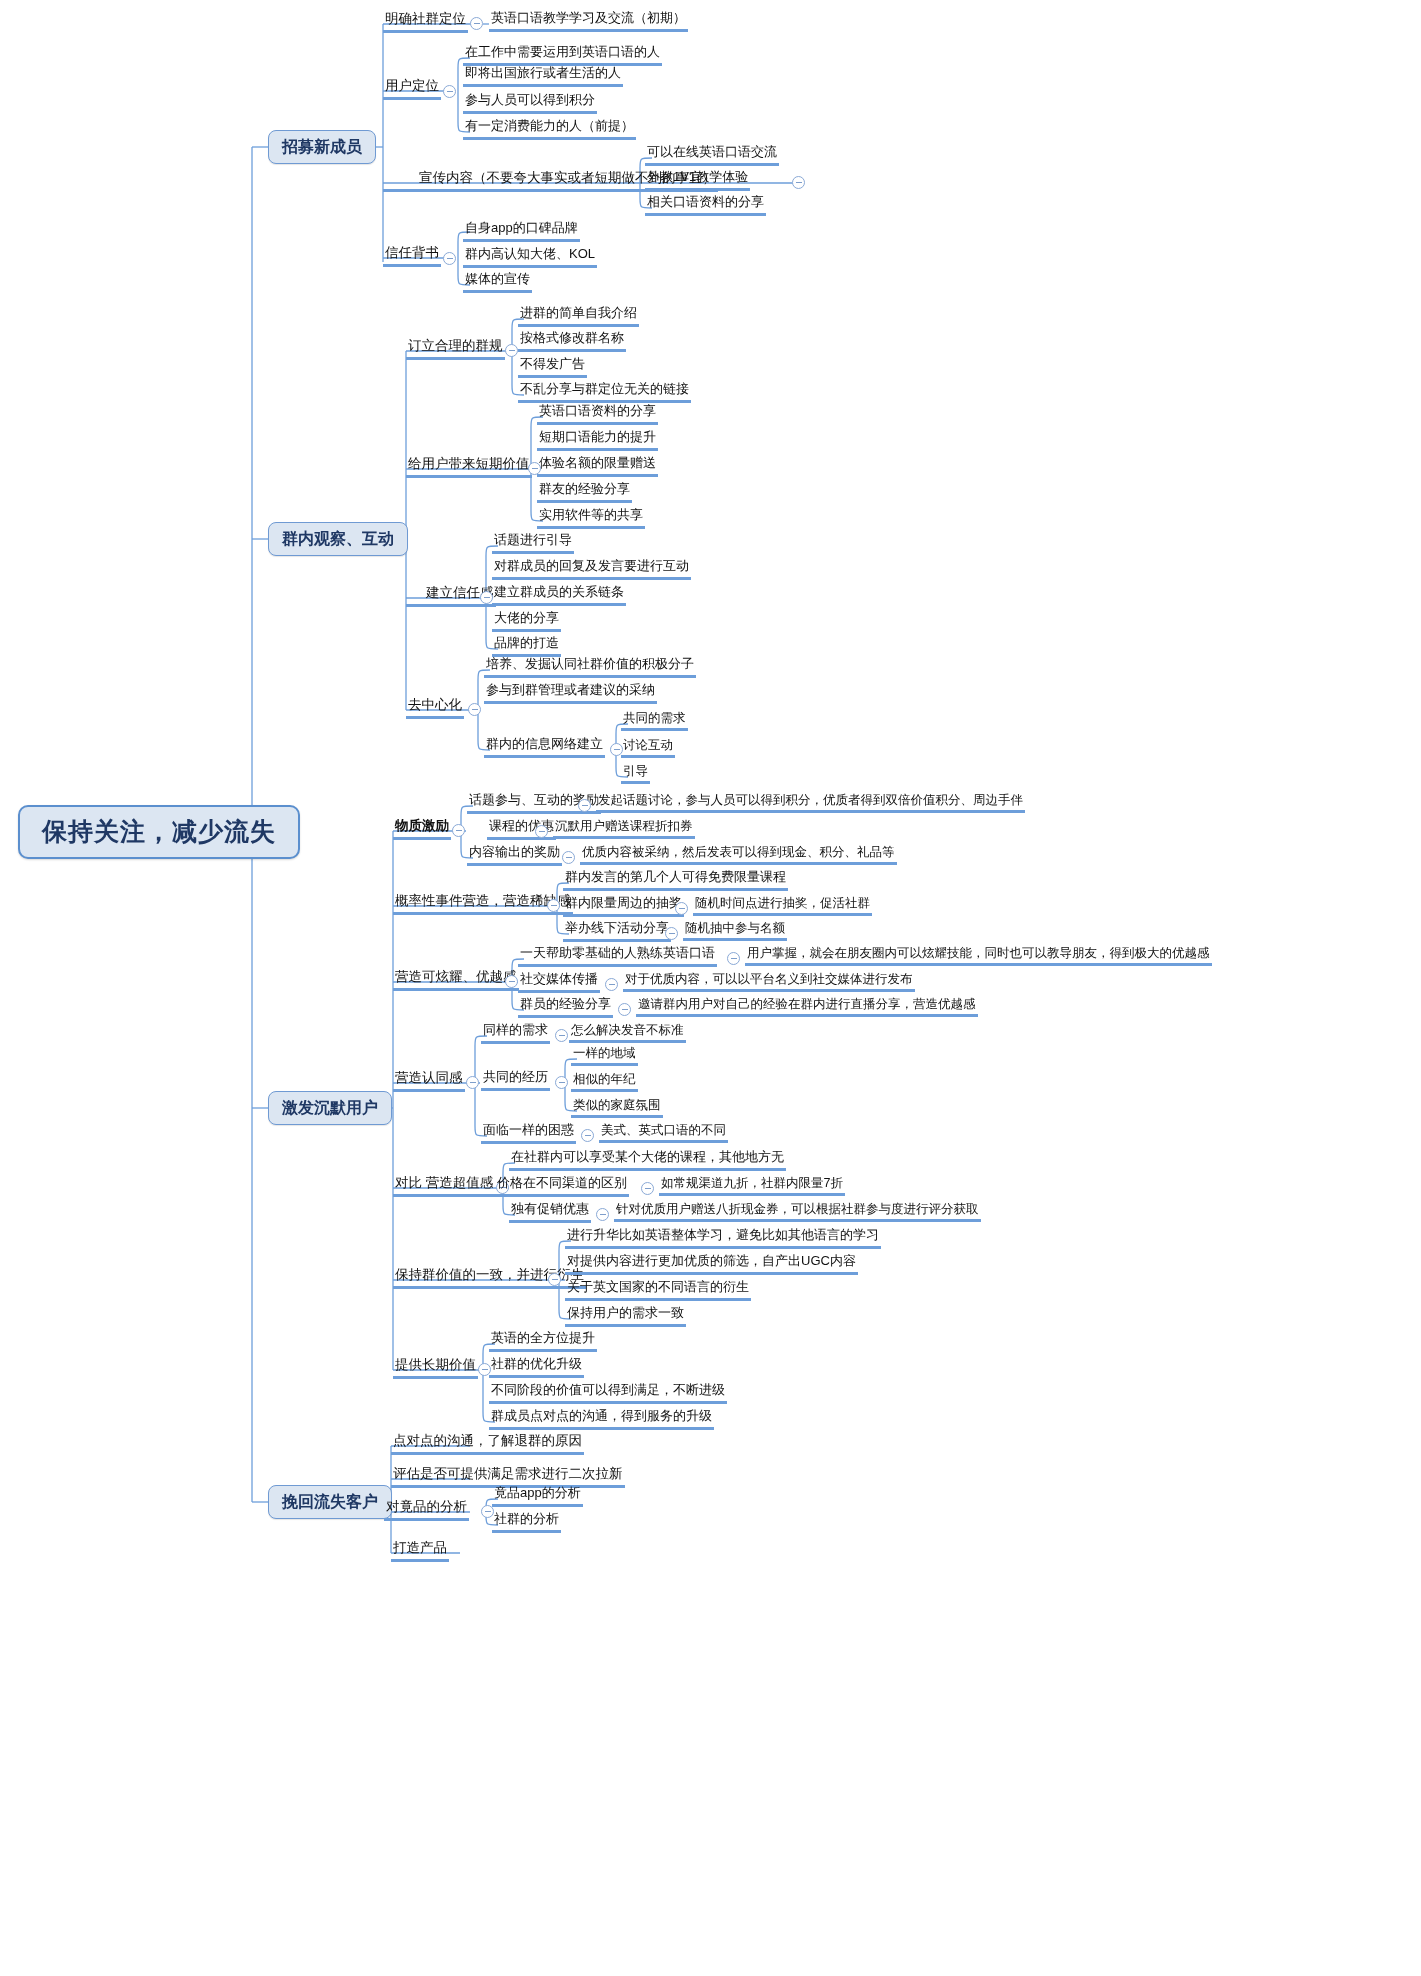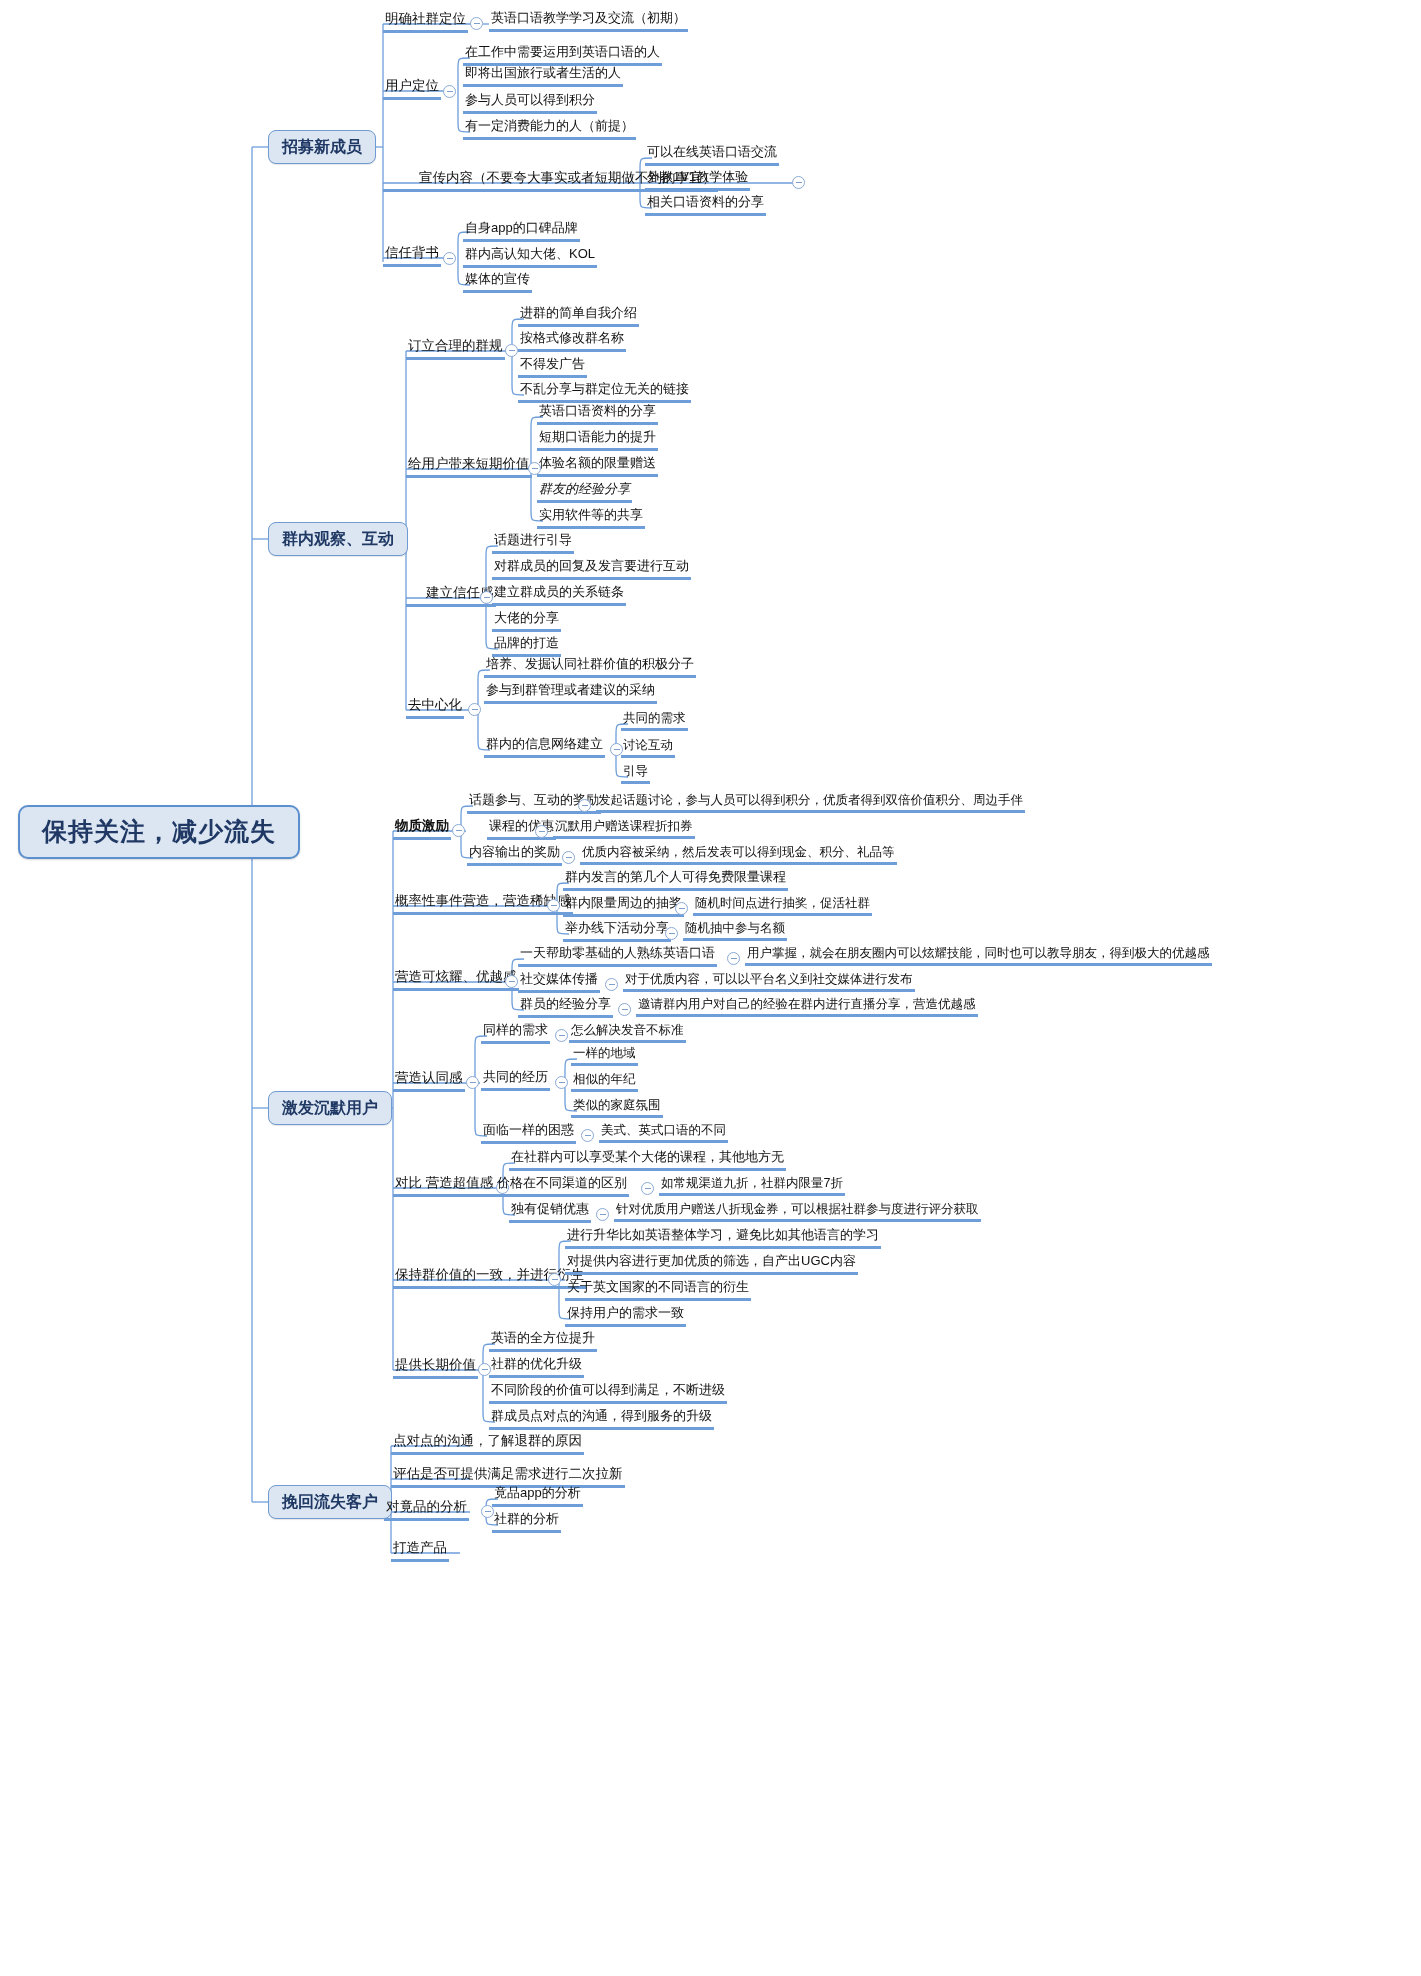--- a/index.html
+++ b/index.html
@@ -166,21 +166,21 @@
       <div class="toggle" style="left: 505px; top: 344px;"></div>
       <div class="node lvl3" style="left: 518px; top: 306px;">进群的简单自我介绍</div>
       <div class="node lvl3" style="left: 518px; top: 331px;">按格式修改群名称</div>
       <div class="node lvl3" style="left: 518px; top: 357px;">不得发广告</div>
       <div class="node lvl3" style="left: 518px; top: 382px;">不乱分享与群定位无关的链接</div>
       <div class="node lvl2" style="left: 406px; top: 456px;">给用户带来短期价值</div>
       <div class="toggle" style="left: 528px; top: 462px;"></div>
       <div class="node lvl3" style="left: 537px; top: 404px;">英语口语资料的分享</div>
       <div class="node lvl3" style="left: 537px; top: 430px;">短期口语能力的提升</div>
       <div class="node lvl3" style="left: 537px; top: 456px;">体验名额的限量赠送</div>
-      <div class="node lvl3" style="left: 537px; top: 482px; font-style: italic;">群友的经验分享</div>
+      <div class="node lvl3" style="left: 537px; top: 482px;">群友的经验分享</div>
       <div class="node lvl3" style="left: 537px; top: 508px;">实用软件等的共享</div>
       <div class="node lvl2" style="left: 406px; top: 585px; padding-left: 20px;">建立信任感</div>
       <div class="toggle" style="left: 480px; top: 591px;"></div>
       <div class="node lvl3" style="left: 492px; top: 533px;">话题进行引导</div>
       <div class="node lvl3" style="left: 492px; top: 559px;">对群成员的回复及发言要进行互动</div>
       <div class="node lvl3" style="left: 492px; top: 585px;">建立群成员的关系链条</div>
       <div class="node lvl3" style="left: 492px; top: 611px;">大佬的分享</div>
       <div class="node lvl3" style="left: 492px; top: 636px;">品牌的打造</div>
       <div class="node lvl2" style="left: 406px; top: 697px;">去中心化</div>
       <div class="toggle" style="left: 468px; top: 703px;"></div>

